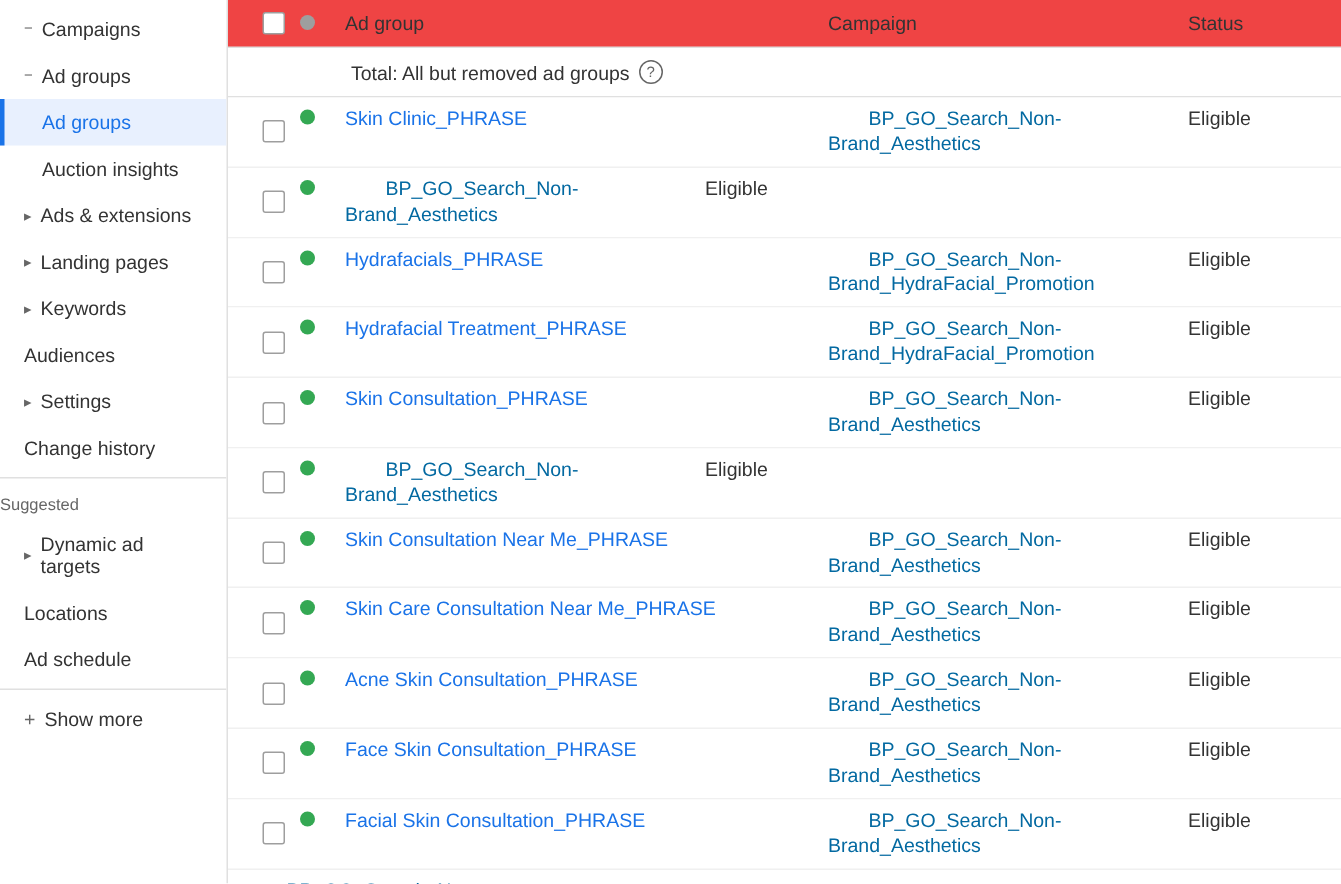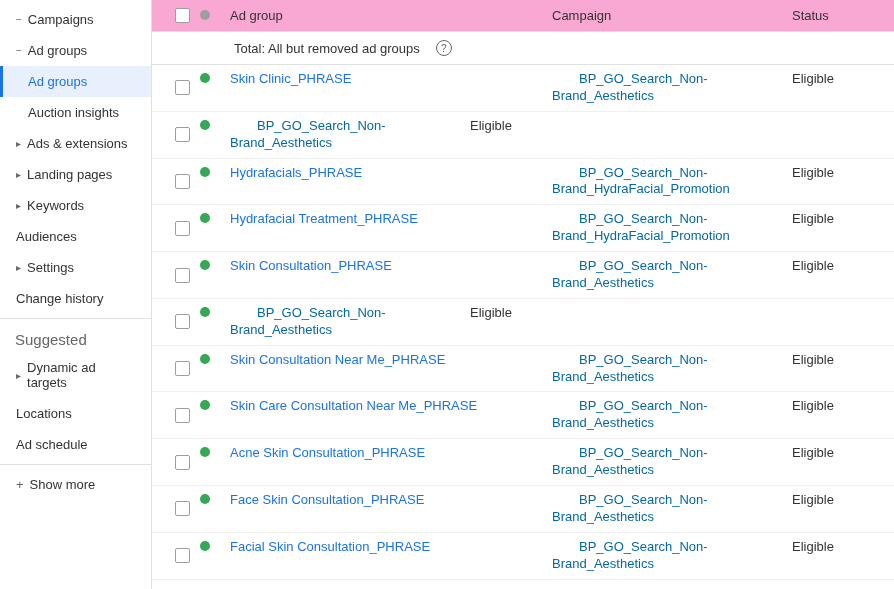--- a/index.html
+++ b/index.html
@@ -40,22 +40,22 @@
       margin-right: 6px;
       font-size: 10px;
       color: #666;
     }
     .sidebar-plus {
       margin-right: 6px;
       font-size: 13px;
       color: #666;
     }
     .sidebar-section-label {
-      padding: 8px 12px 4px 15px;
-      font-size: 15px;
+      padding: 8px 12px 4px 0;
+      font-size: 11px;
       color: #666;
       text-transform: none;
     }
     .sidebar-divider {
       height: 1px;
       background: #e0e0e0;
       margin: 4px 0;
     }
 
     
@@ -64,21 +64,21 @@
       overflow: auto;
       background: #fff;
     }
 
     
     .table-header-row {
       display: flex;
       align-items: center;
       padding: 8px 12px;
       border-bottom: 1px solid #e0e0e0;
-      background: #f9a8d4;
+      background: #ef4444;
       position: sticky;
       top: 0;
       z-index: 10;
     }
     .col-check { width: 36px; min-width: 36px; display: flex; align-items: center; justify-content: center; }
     .col-status-dot { width: 30px; min-width: 30px; }
     .col-adgroup { flex: 1; min-width: 180px; font-weight: 500; color: #333; }
     .col-campaign { width: 220px; min-width: 180px; font-weight: 500; color: #333; }
     .col-status-text { width: 90px; min-width: 80px; font-weight: 500; color: #333; margin-left: 20px; }
 
@@ -89,21 +89,21 @@
       padding: 8px 12px;
       border-bottom: 1px solid #e0e0e0;
       background: #fff;
       font-size: 13px;
       color: #333;
     }
     .total-row-label {
       margin-left: 70px;
       display: flex;
       align-items: center;
-      gap: 16px;
+      gap: 6px;
     }
     .help-icon {
       display: inline-flex;
       align-items: center;
       justify-content: center;
       width: 16px;
       height: 16px;
       border: 1.5px solid #666;
       border-radius: 50%;
       font-size: 10px;

